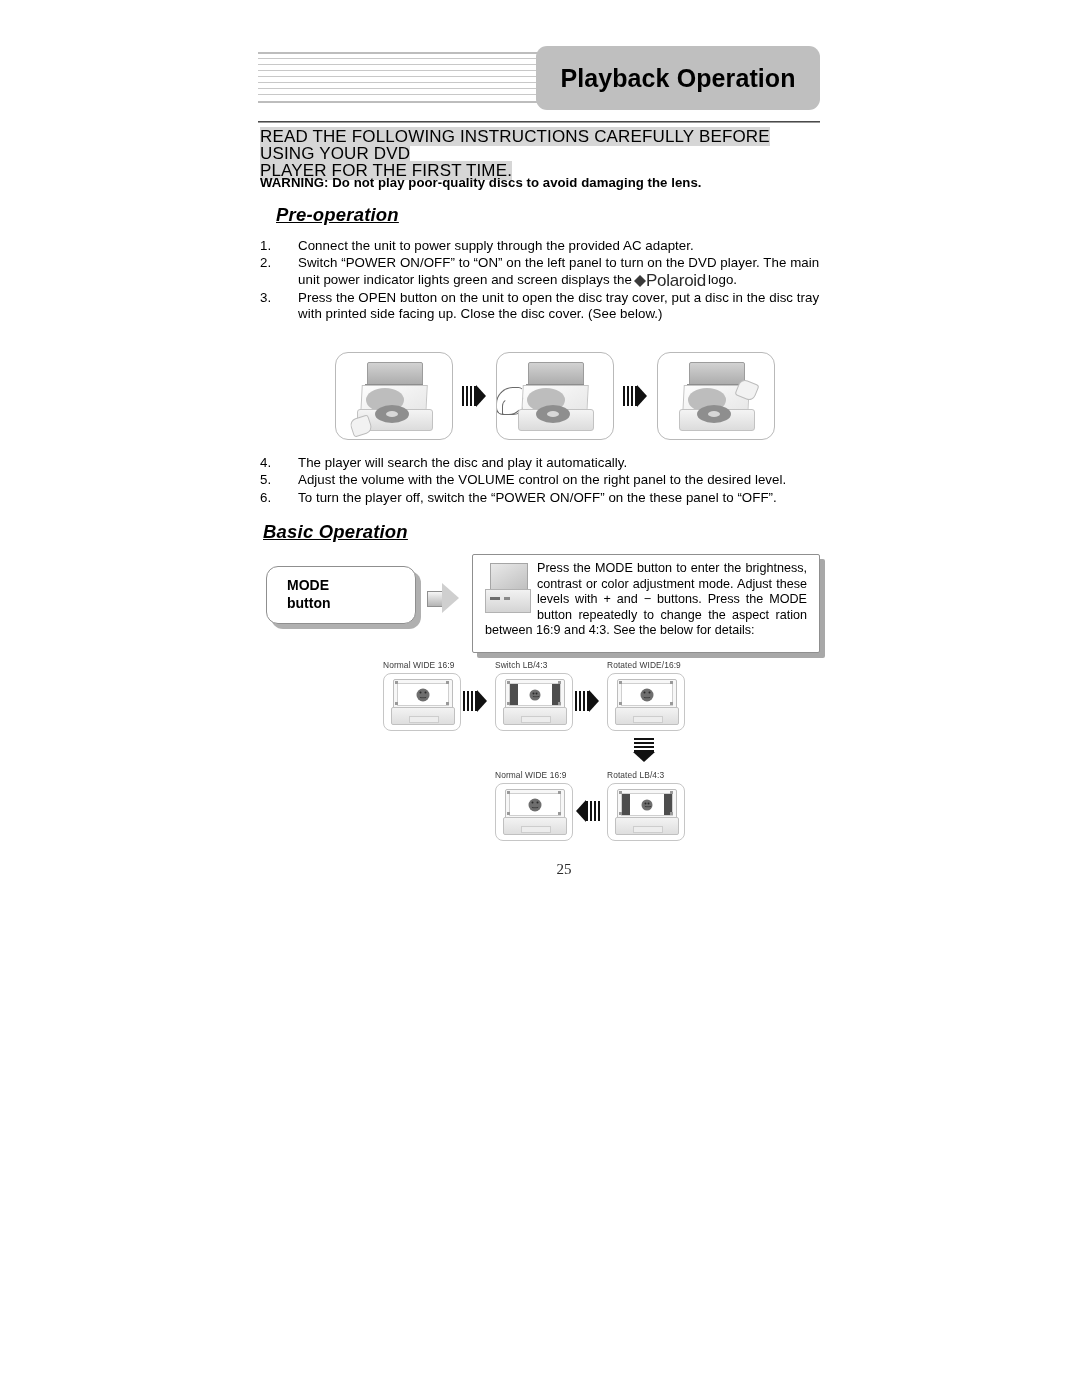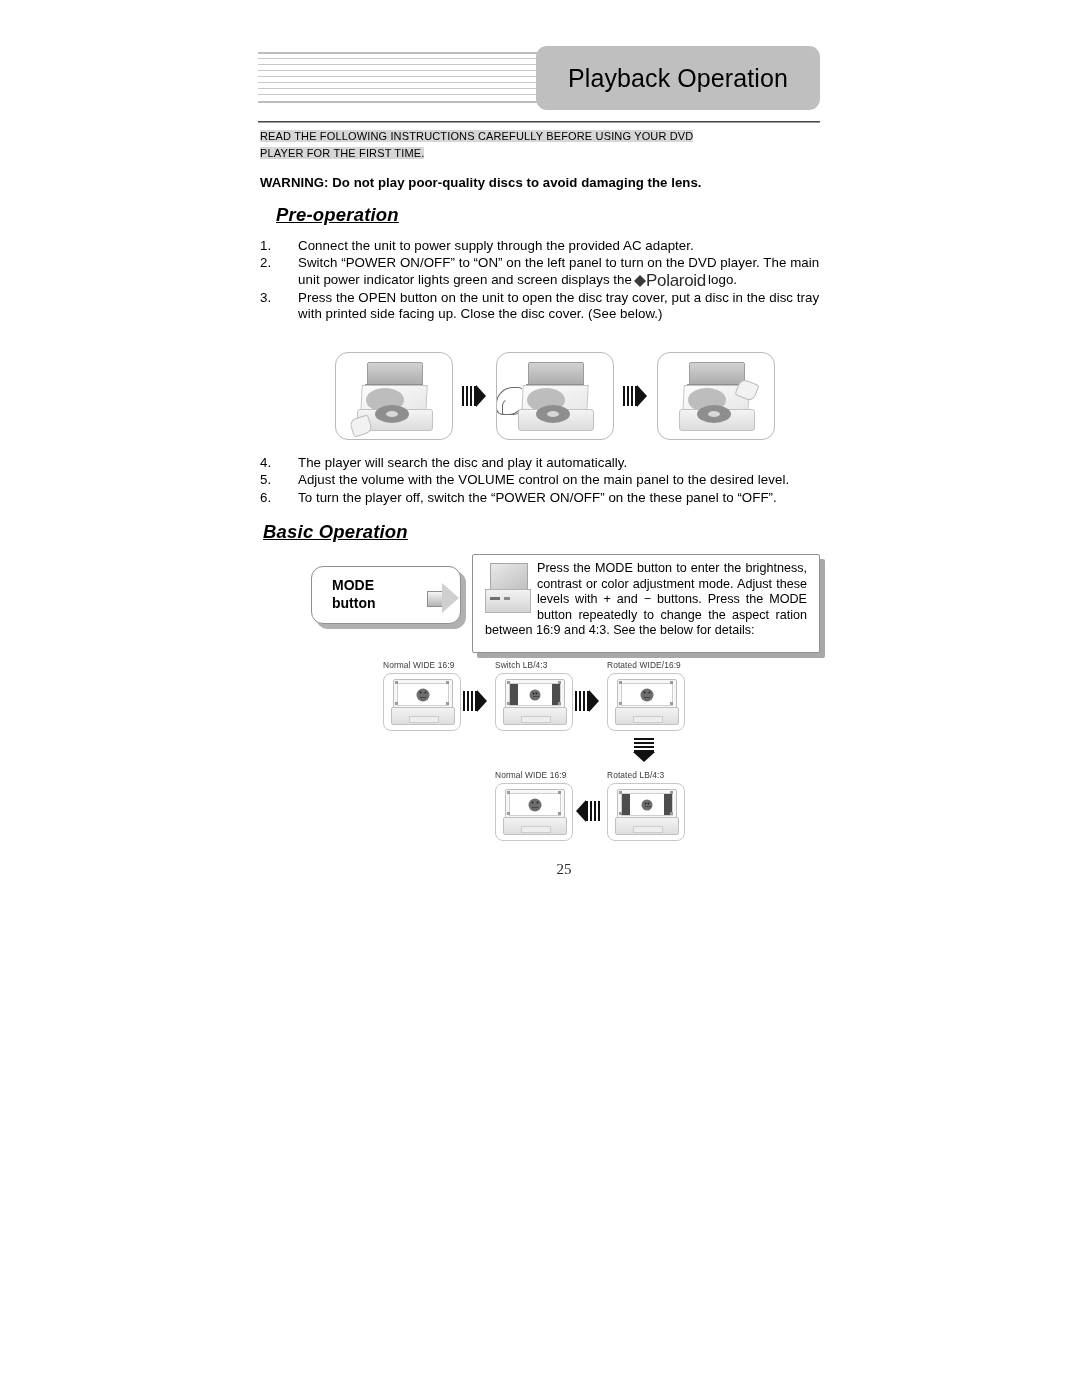--- a/index.html
+++ b/index.html
@@ -56,42 +56,42 @@
     width: 284px;
     height: 64px;
     background: #bfbfbf;
     border-radius: 11px;
     display: flex;
     align-items: center;
     justify-content: center;
   }
   .header-title-box .title-text {
     font-size: 25px;
-    font-weight: normal;
+    font-weight: bold;
     color: #000000;
     letter-spacing: 0.1px;
   }
 
   .header-rule {
     position: absolute;
     left: 258px;
     top: 121px;
     width: 562px;
     height: 0;
     border-top: 1px solid #4a4a4a;
     border-bottom: 1px solid #9a9a9a;
   }
 
   
   .intro {
     position: absolute;
     left: 260px;
     top: 128px;
     width: 562px;
-    font-size: 11px;
+    font-size: 17px;
     line-height: 17px;
     letter-spacing: 0.15px;
   }
   .intro .hl {
     background: #d6d6d6;
     box-decoration-break: clone;
     -webkit-box-decoration-break: clone;
   }
 
   
@@ -339,21 +339,20 @@
     height: 58px;
     background: #ffffff;
     border: 1px solid #8f8f8f;
     border-radius: 12px;
     box-shadow: 5px 5px 0 #b0b0b0;
     padding: 9px 0 0 20px;
     box-sizing: border-box;
     font-size: 14px;
     font-weight: bold;
     line-height: 18px;
-    margin-left: 45px;
   }
   .mode-arrow {
     position: absolute;
     left: 427px;
     top: 583px;
     width: 34px;
     height: 30px;
   }
   .mode-arrow .shaft {
     position: absolute;
@@ -664,21 +663,21 @@
 
   <div class="numlist numlist-post">
 
     <div class="numitem">
       <span class="num">4.</span>
       <span class="body">The player will search the disc and play it automatically.</span>
     </div>
 
     <div class="numitem">
       <span class="num">5.</span>
-      <span class="body">Adjust the volume with the VOLUME control on the main panel to the desired level.</span>
+      <span class="body">Adjust the volume with the VOLUME control on the right panel to the desired level.</span>
     </div>
 
     <div class="numitem">
       <span class="num">6.</span>
       <span class="body">To turn the player off, switch the “POWER ON/OFF” on the these panel to “OFF”.</span>
     </div>
 
   </div>
 
   <div class="sect-head sect-basic">Basic Operation</div>

